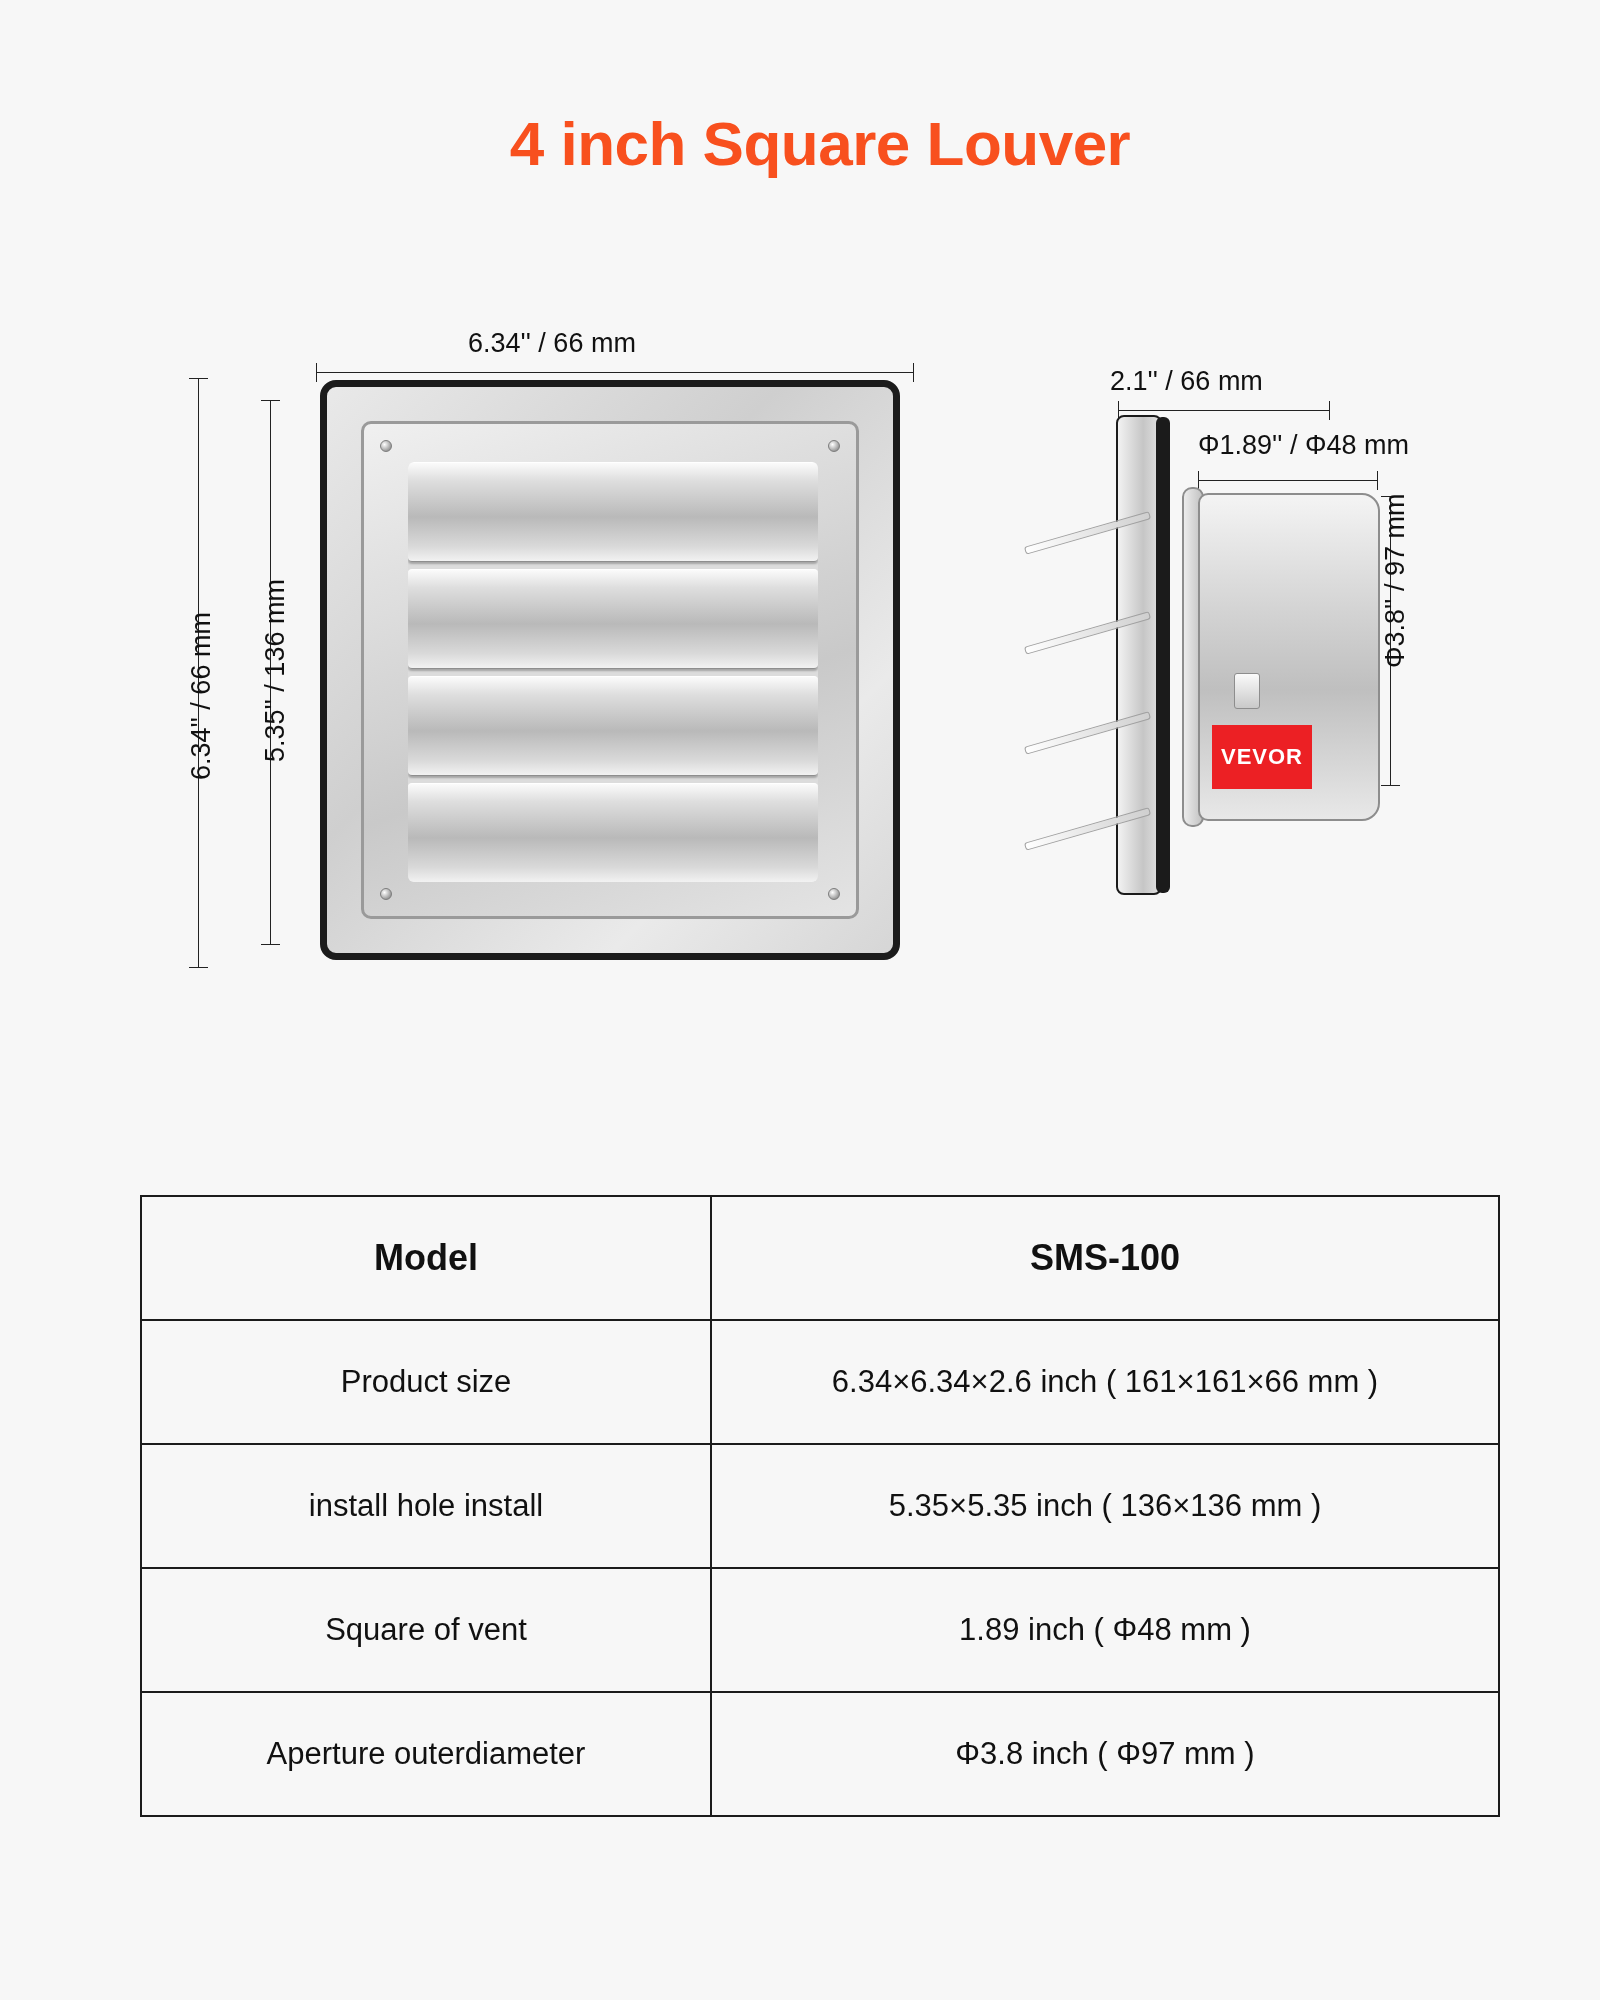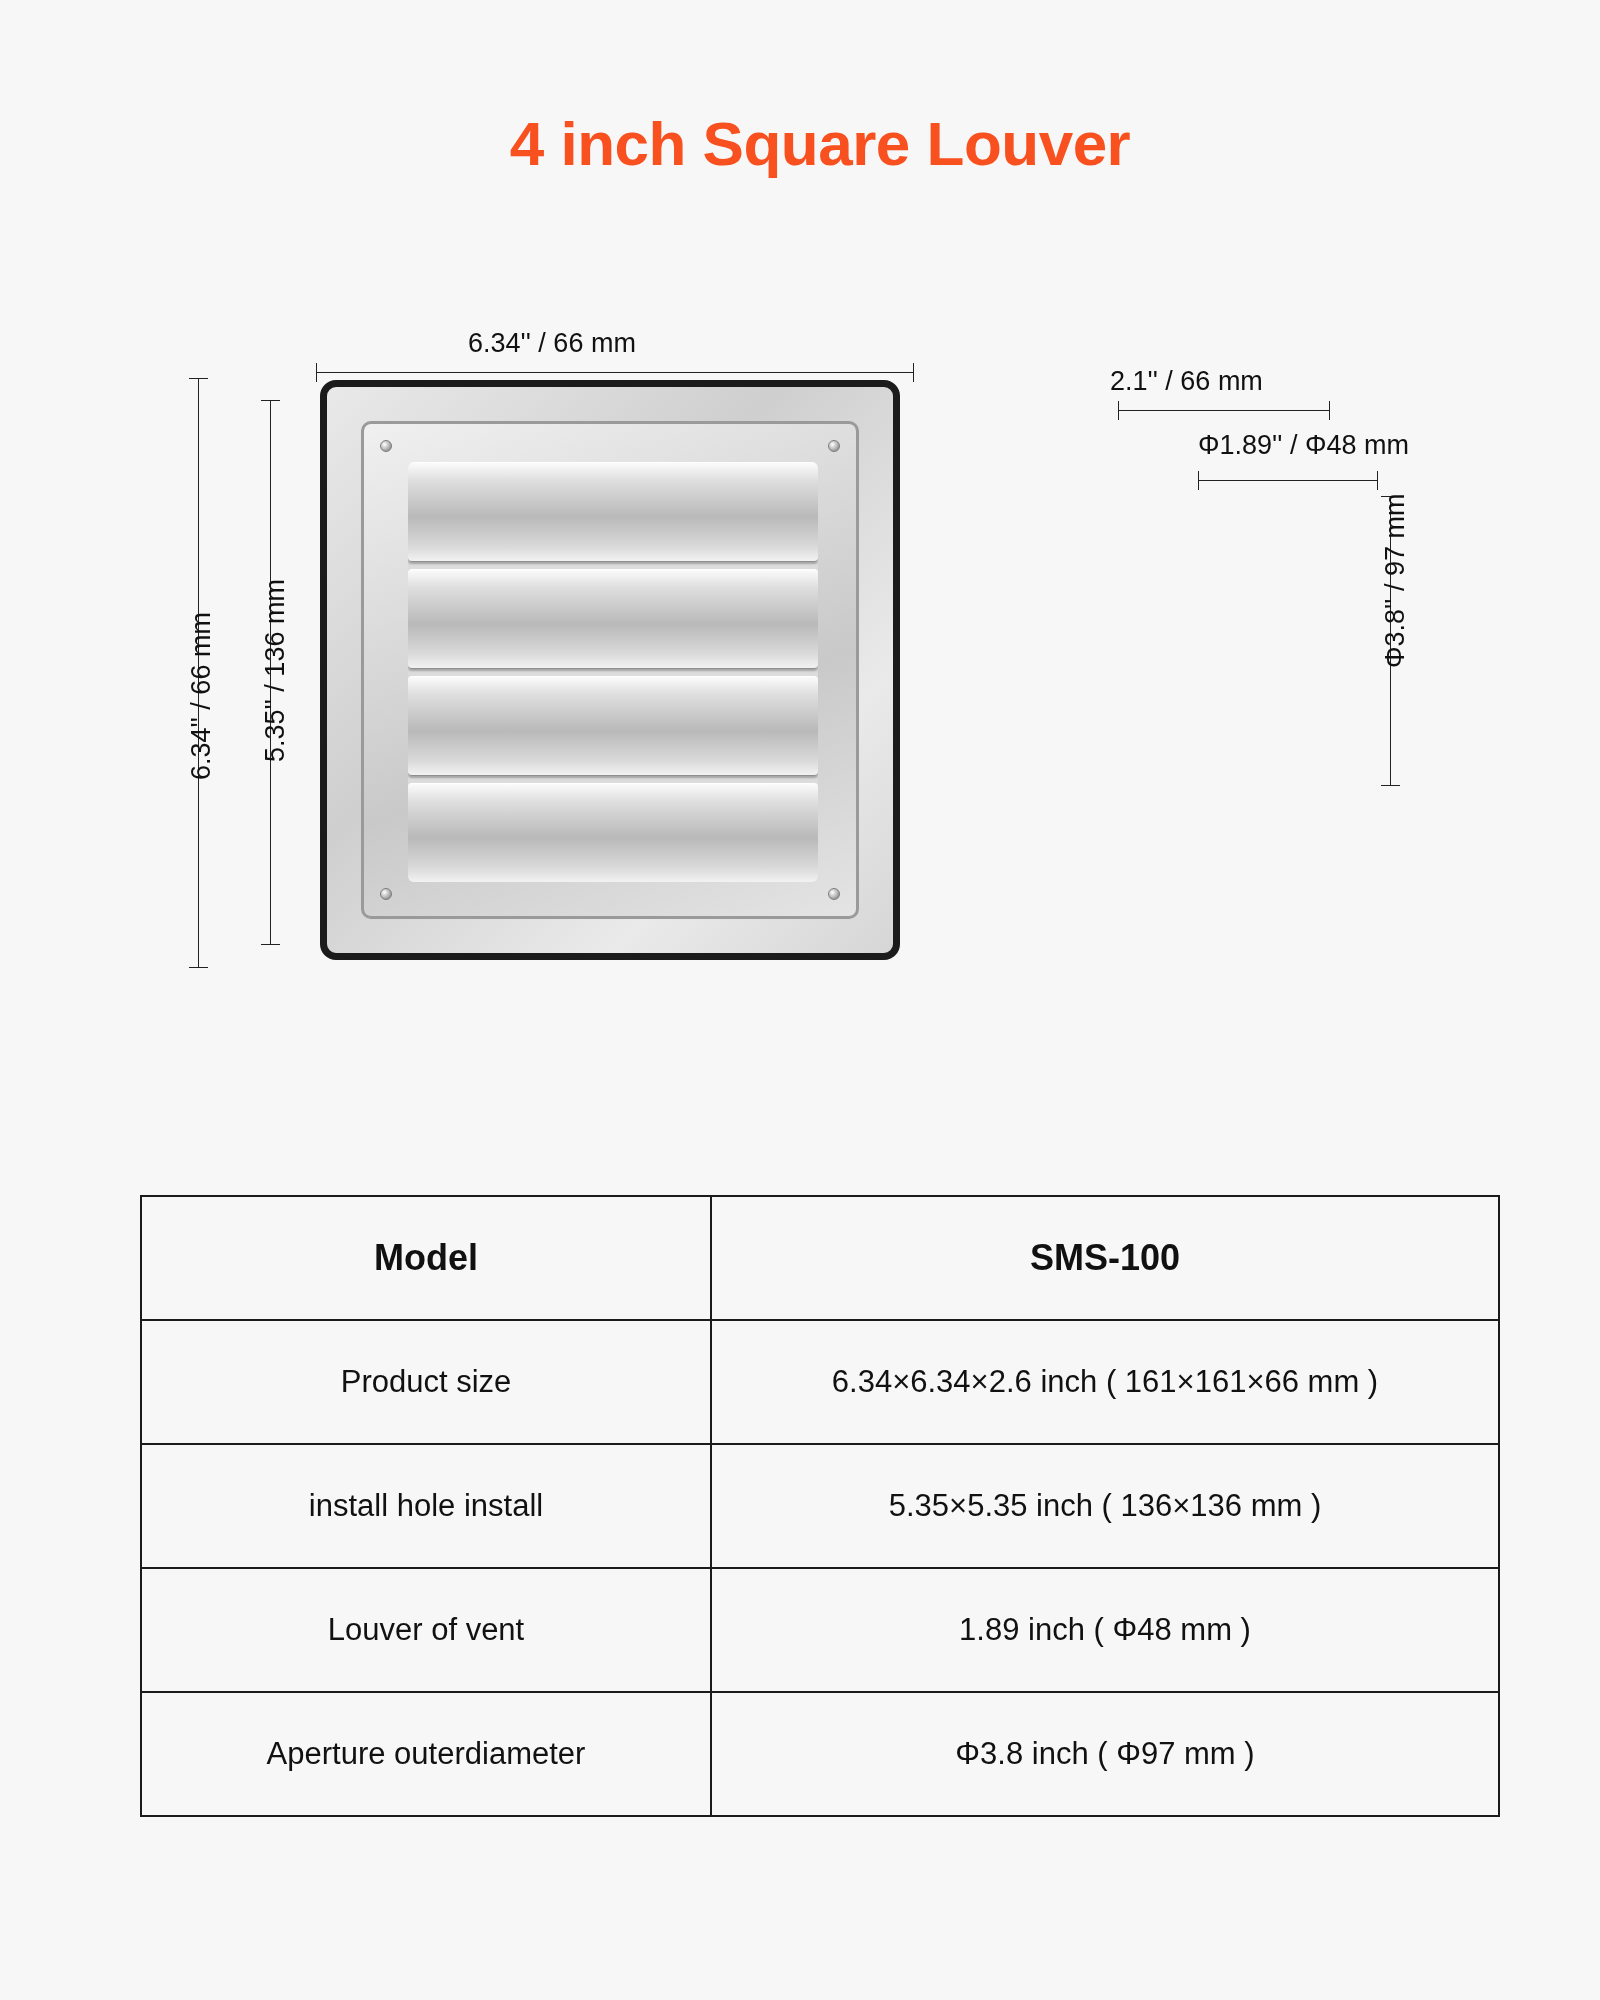--- a/index.html
+++ b/index.html
@@ -281,39 +281,53 @@
 
     <div class="dim-line-h" style="left:1080px; top:110px; width:212px;"></div>
     <div class="dim-label" style="left:1072px; top:66px;">2.1'' / 66 mm</div>
 
     <div class="dim-line-h" style="left:1160px; top:180px; width:180px;"></div>
     <div class="dim-label" style="left:1160px; top:130px;">Φ1.89'' / Φ48 mm</div>
 
     <div class="dim-line-v" style="left:1352px; top:196px; height:290px;"></div>
     <div class="dim-label vert" style="left:1342px; top:368px;">Φ3.8'' / 97 mm</div>
 
+    <div class="side-view" style="left:1078px; top:115px; width:280px; height:480px;">
+      <div class="side-plate" style="width:46px; height:480px;"></div>
+      <div class="side-gasket" style="left:40px; top:2px; width:14px; height:476px;"></div>
+
+      <div class="side-blade" style="left:-96px; top:96px; width:130px;"></div>
+      <div class="side-blade" style="left:-96px; top:196px; width:130px;"></div>
+      <div class="side-blade" style="left:-96px; top:296px; width:130px;"></div>
+      <div class="side-blade" style="left:-96px; top:392px; width:130px;"></div>
+
+      <div class="side-duct-lip" style="left:66px; top:72px; width:22px; height:340px;"></div>
+      <div class="side-duct" style="left:82px; top:78px; width:182px; height:328px;"></div>
+      <div class="side-tab" style="left:118px; top:258px; width:26px; height:36px;"></div>
+      <div class="brand-label" style="left:96px; top:310px; width:100px; height:64px;">VEVOR</div>
+    </div>
 
   </div>
 
   <table class="spec-table">
     <tbody>
       <tr class="head">
         <td class="label-col">Model</td>
         <td>SMS-100</td>
       </tr>
       <tr>
         <td class="label-col">Product size</td>
         <td>6.34×6.34×2.6 inch ( 161×161×66 mm )</td>
       </tr>
       <tr>
         <td class="label-col">install hole install</td>
         <td>5.35×5.35 inch ( 136×136 mm )</td>
       </tr>
       <tr>
-        <td class="label-col">Louver of vent</td>
+        <td class="label-col">Square of vent</td>
         <td>1.89 inch ( Φ48 mm )</td>
       </tr>
       <tr>
         <td class="label-col">Aperture outerdiameter</td>
         <td>Φ3.8 inch ( Φ97 mm )</td>
       </tr>
     </tbody>
   </table>
 
 </div>

